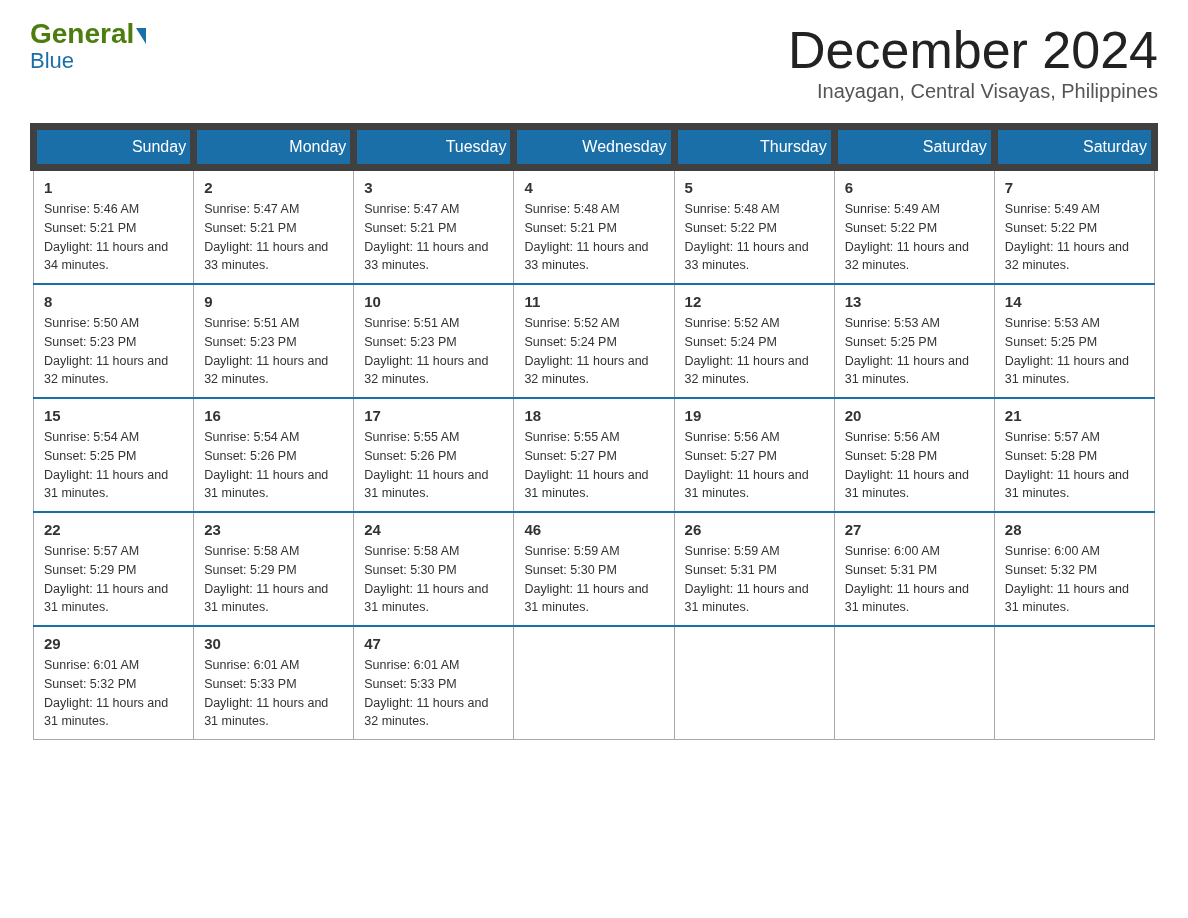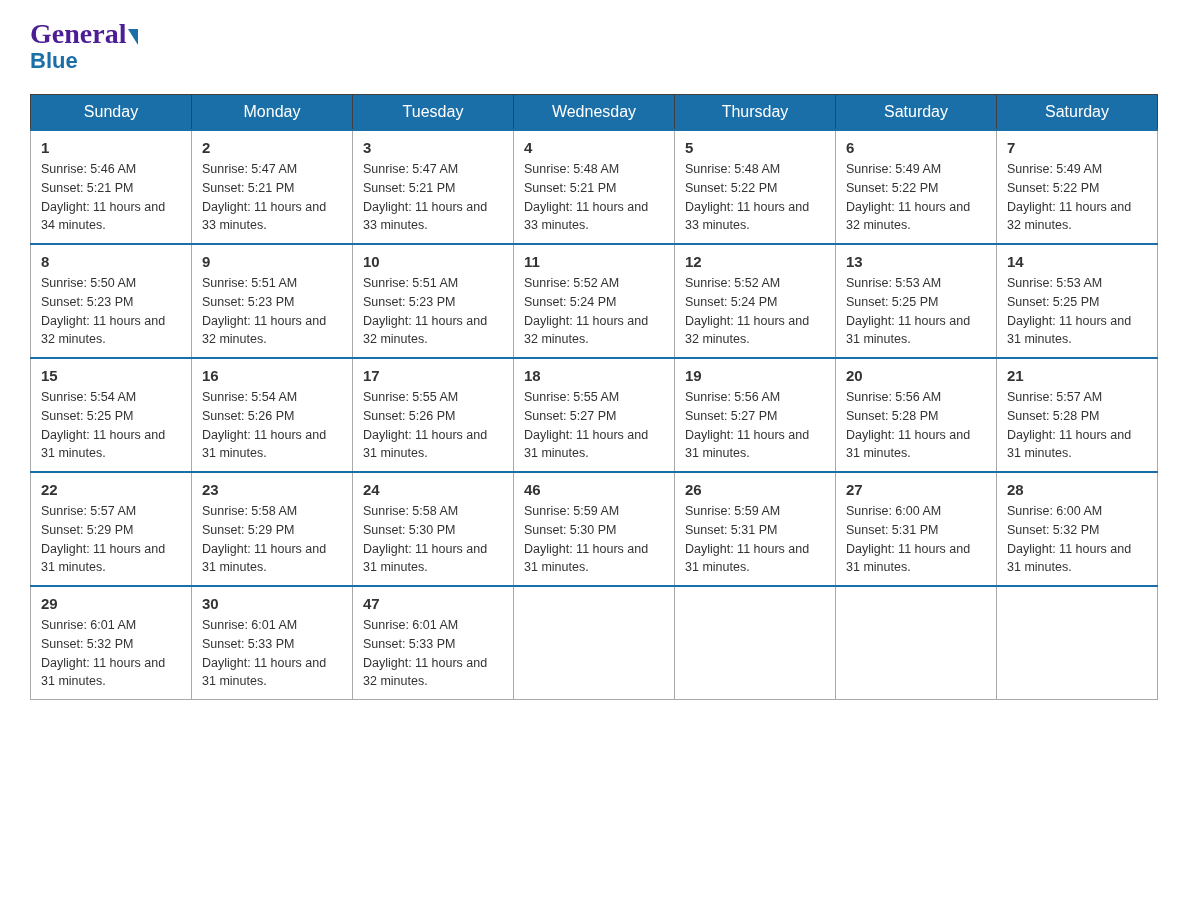--- a/index.html
+++ b/index.html
@@ -17,38 +17,37 @@
       margin-bottom: 20px;
     }
     .logo-area {
       display: flex;
       flex-direction: column;
       align-items: flex-start;
     }
     .logo-text {
       font-size: 28px;
       font-weight: bold;
-      color: #4c1d95;
+      color: #4d7c0f;
       line-height: 1;
-      font-family: Liberation Serif, serif;
     }
     .logo-triangle {
       display: inline-block;
       width: 0;
       height: 0;
       border-left: 10px solid transparent;
       border-right: 0px solid transparent;
       border-top: 16px solid #1a6fa8;
       margin-left: 2px;
       vertical-align: middle;
     }
     .logo-blue-line {
       color: #1a6fa8;
       font-size: 22px;
-      font-weight: bold;
+      font-weight: normal;
     }
     .title-area {
       text-align: right;
     }
     .month-title {
       font-size: 52px;
       font-weight: normal;
       color: #222;
     }
     .location-title {
@@ -57,24 +56,24 @@
     }
     .calendar {
       width: 100%;
       border-collapse: collapse;
       table-layout: fixed;
     }
     .calendar th {
       background-color: #1a6fa8;
       color: #fff;
       padding: 8px 4px;
-      text-align: center;
+      text-align: right;
       font-size: 16px;
       font-weight: normal;
-      border: 1px solid #404040;
+      border: 7px solid #404040;
     }
     .calendar td {
       vertical-align: top;
       padding: 8px 10px;
       border: 1px solid #aaa;
       font-size: 13px;
       color: #333;
       height: 110px;
       width: calc(100% / 7);
     }
@@ -98,20 +97,24 @@
   </style>
 </head>
 <body>
 
 <div class="header-area">
   <div class="logo-area">
     <div class="logo-text">
       General<span class="logo-triangle"></span>
     </div>
     <div class="logo-blue-line">Blue</div>
+  </div>
+  <div class="title-area">
+    <div class="month-title">December 2024</div>
+    <div class="location-title">Inayagan, Central Visayas, Philippines</div>
   </div>
 </div>
 
 <table class="calendar">
   <thead>
     <tr>
     <th>Sunday</th>
         <th>Monday</th>
         <th>Tuesday</th>
         <th>Wednesday</th>

